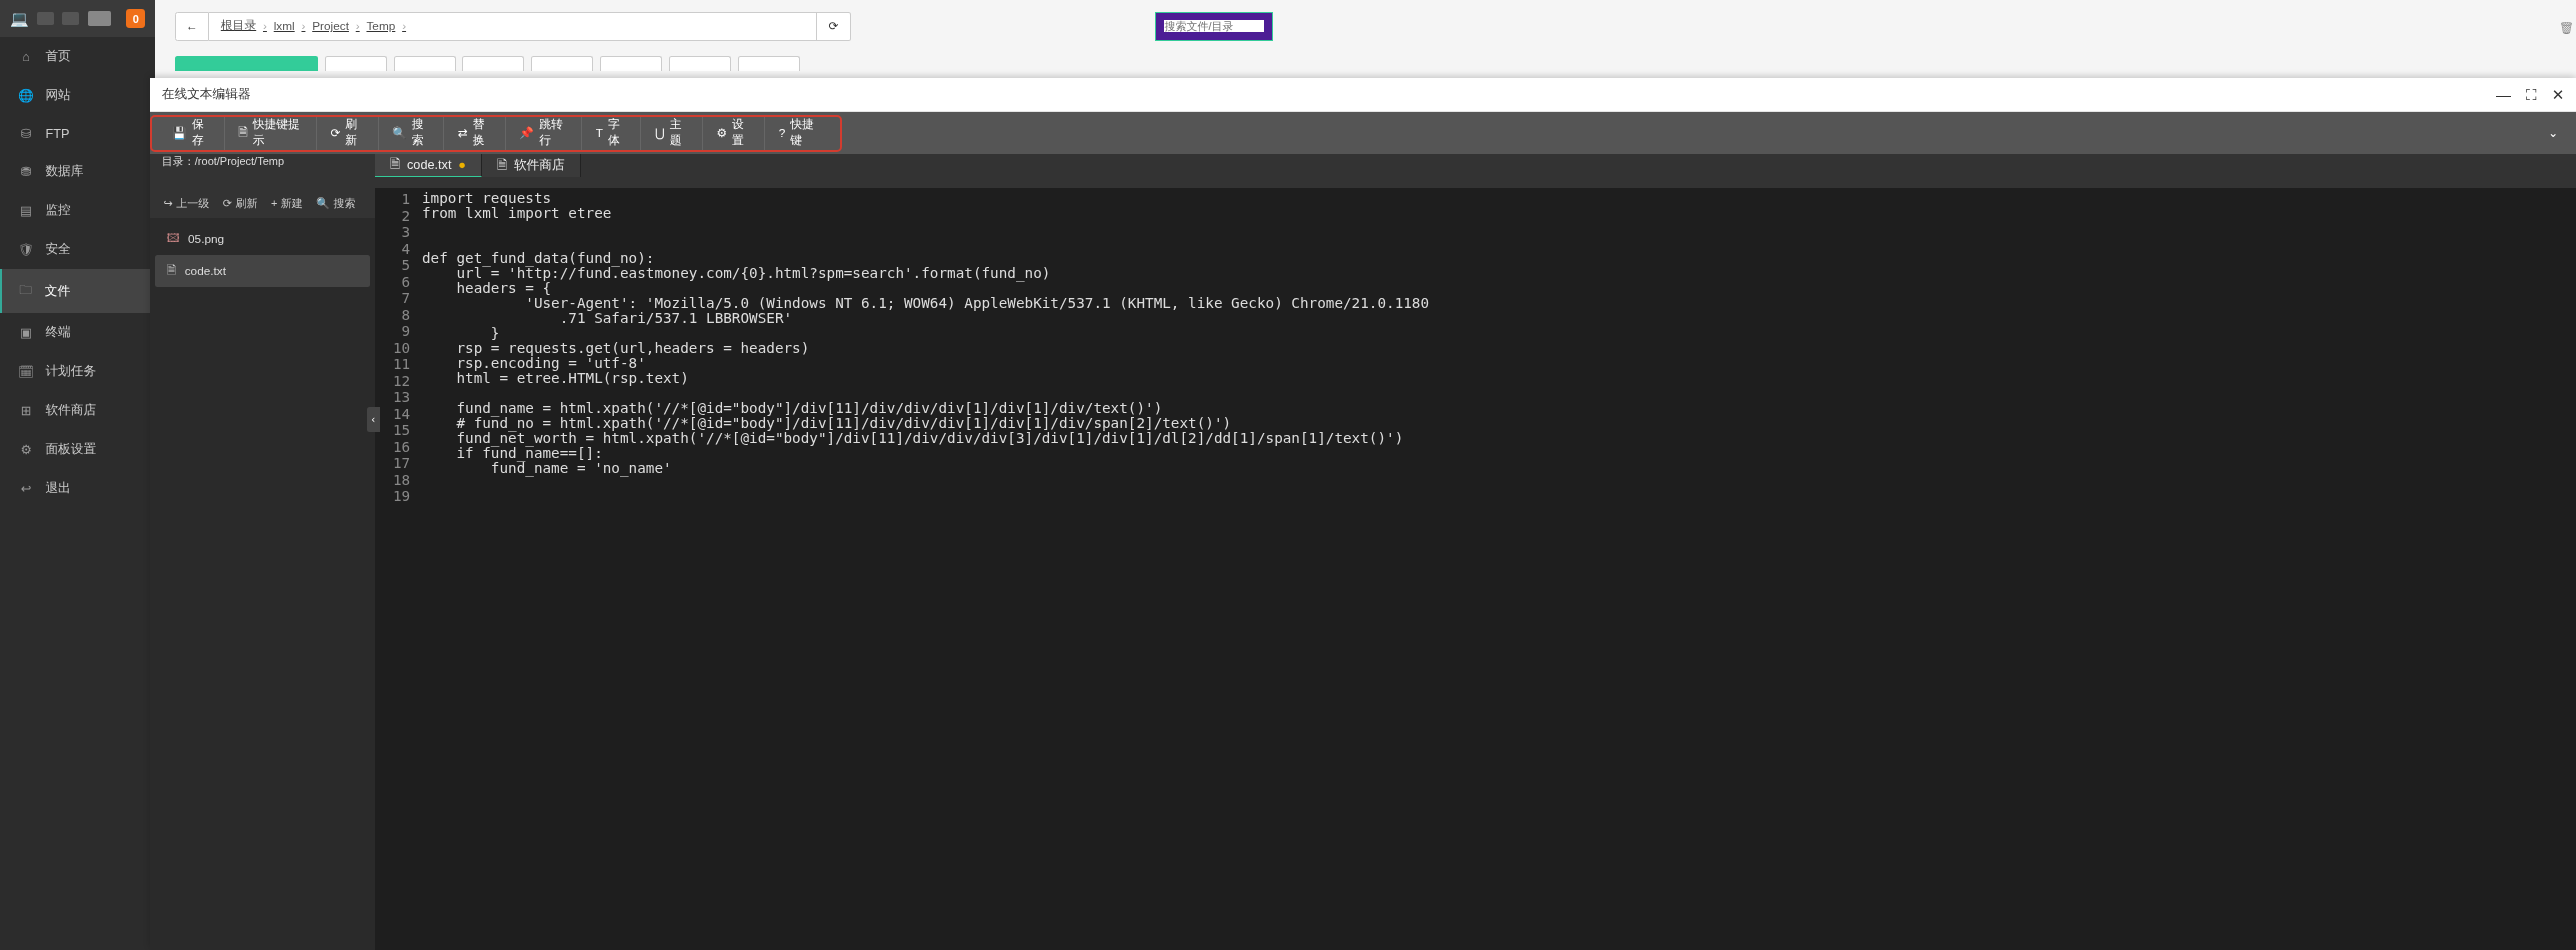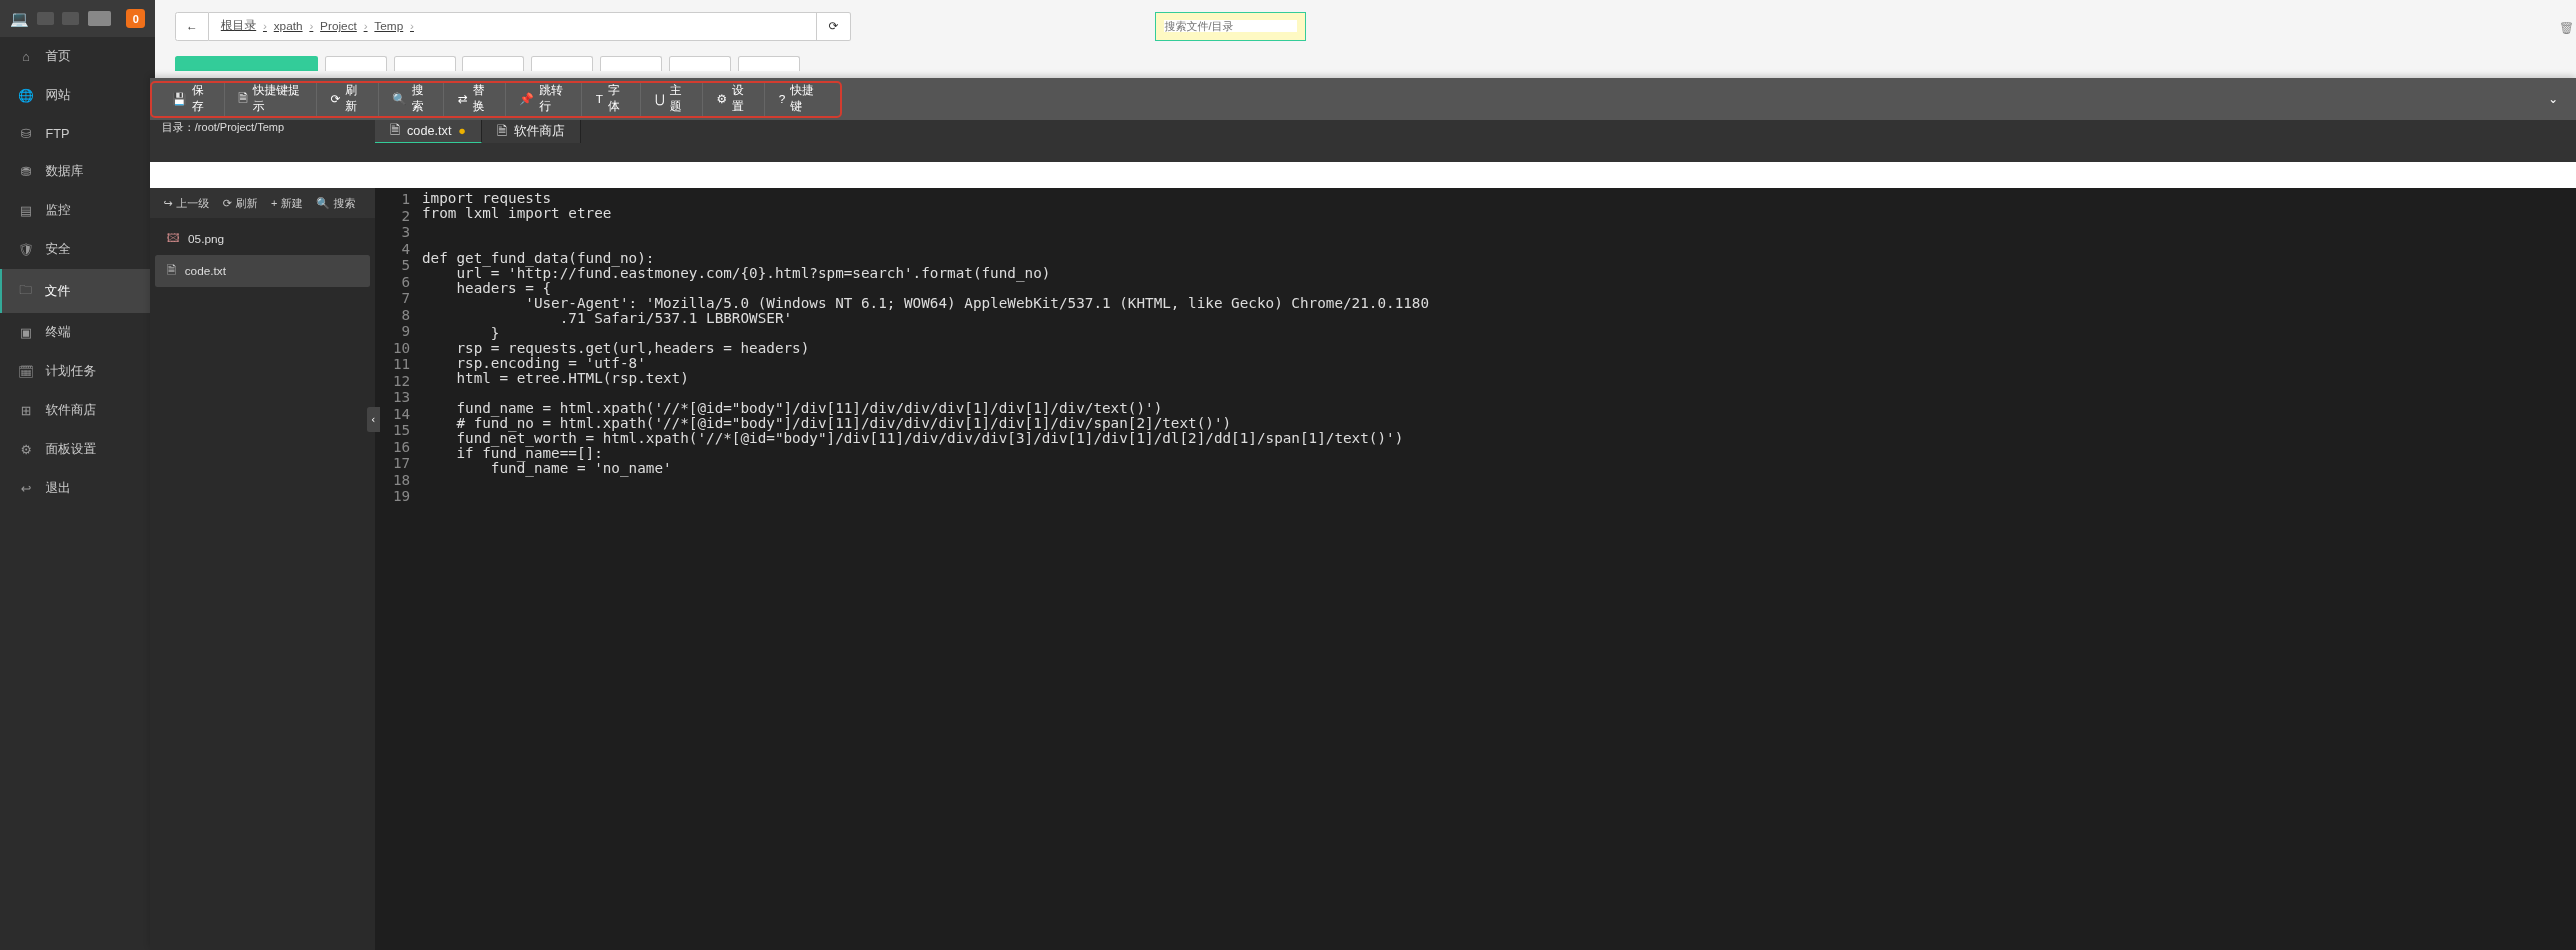--- a/index.html
+++ b/index.html
@@ -102,23 +102,23 @@
   border: 0.8px solid #ccc;
   border-left: none;
   background: #fff;
   width: 34px; height: 29px;
   display: flex; align-items: center; justify-content: center;
   border-radius: 0 2.5px 2.5px 0;
 }
 .search-box {
   margin-left: 304px;
   border: 0.8px solid #3c9;
-  background: #fef9c3;
+  background: #4c1d95;
   height: 29px;
-  width: 151px;
+  width: 118px;
   padding: 0 8.4px;
   display: flex; align-items: center;
 }
 .search-box input {
   border: none; outline: none; width: 100%;
   font-size: 11px;
 }
 
 
 .editor-window {
@@ -387,21 +387,21 @@
 
 <div class="main-area">
   <div class="main-top">
     <div class="breadcrumb-row">
       <div class="bc-back">
           <span>←</span>
         </div>
       <div class="breadcrumb">
         <span class="crumb">根目录</span>
           <span class="sep">›</span>
-        <span class="crumb">xpath</span>
+        <span class="crumb">lxml</span>
           <span class="sep">›</span>
         <span class="crumb">Project</span>
           <span class="sep">›</span>
         <span class="crumb">Temp</span>
           <span class="sep">›</span>
       </div>
       <div class="bc-refresh">
           <span>⟳</span>
         </div>
       <div class="search-box">
@@ -416,20 +416,28 @@
         <div></div>
         <div></div>
         <div></div>
         <div></div>
         <div></div>
     </div>
   </div>
 </div>
 
 <div class="editor-window">
+  <div class="editor-titlebar">
+    <span class="title">在线文本编辑器</span>
+    <div class="win-ctrl">
+      <span>—</span>
+      <span>⛶</span>
+      <span>✕</span>
+    </div>
+  </div>
 
   <div class="editor-toolbar-wrap">
     <div class="editor-toolbar">
       <div class="tb-btn">
           <span>💾</span>
           <span>保存</span>
         </div>
       <div class="tb-btn">
           <span>🗎</span>
           <span>快捷键提示</span>

